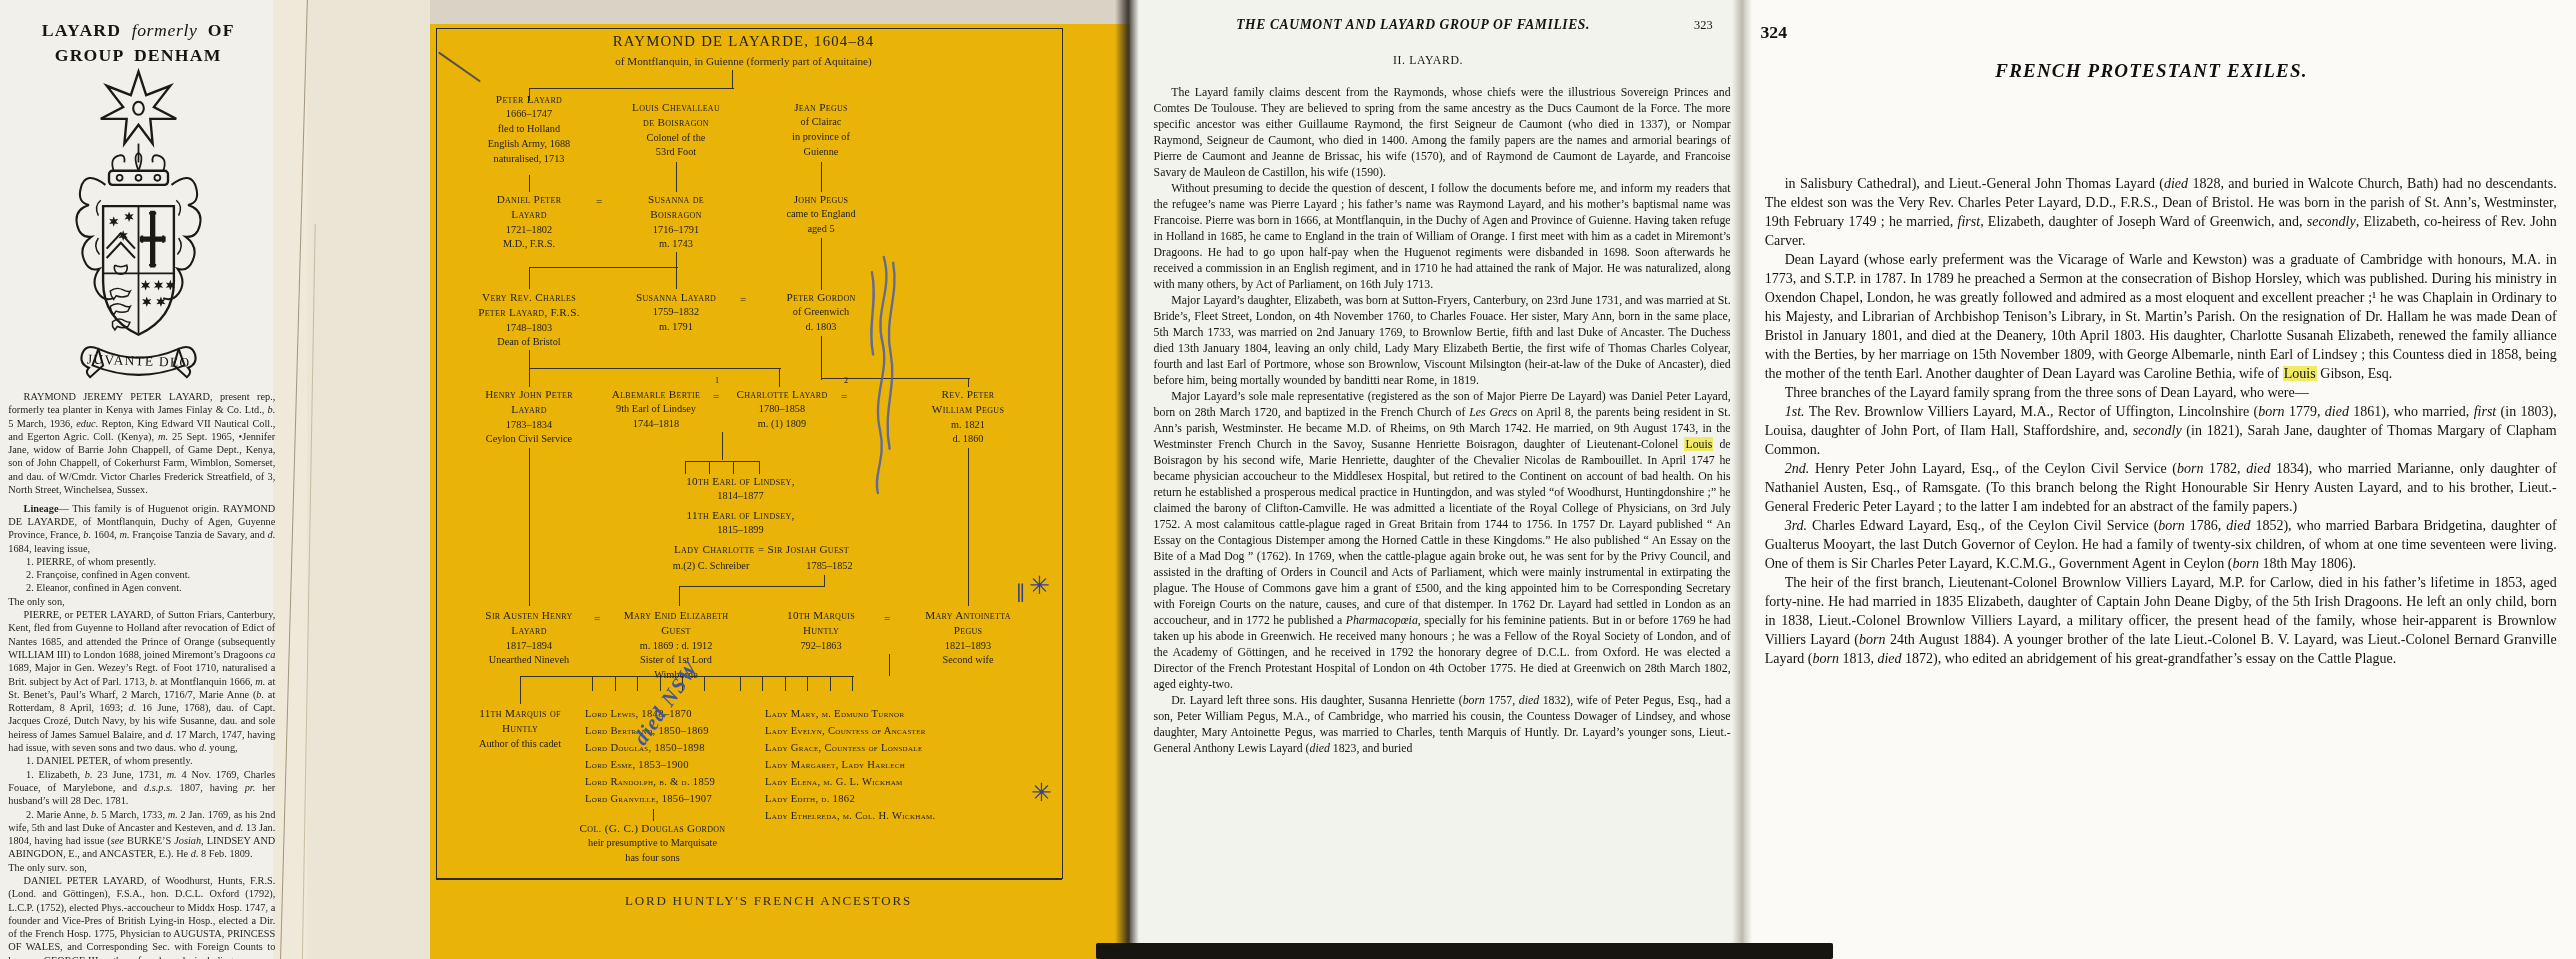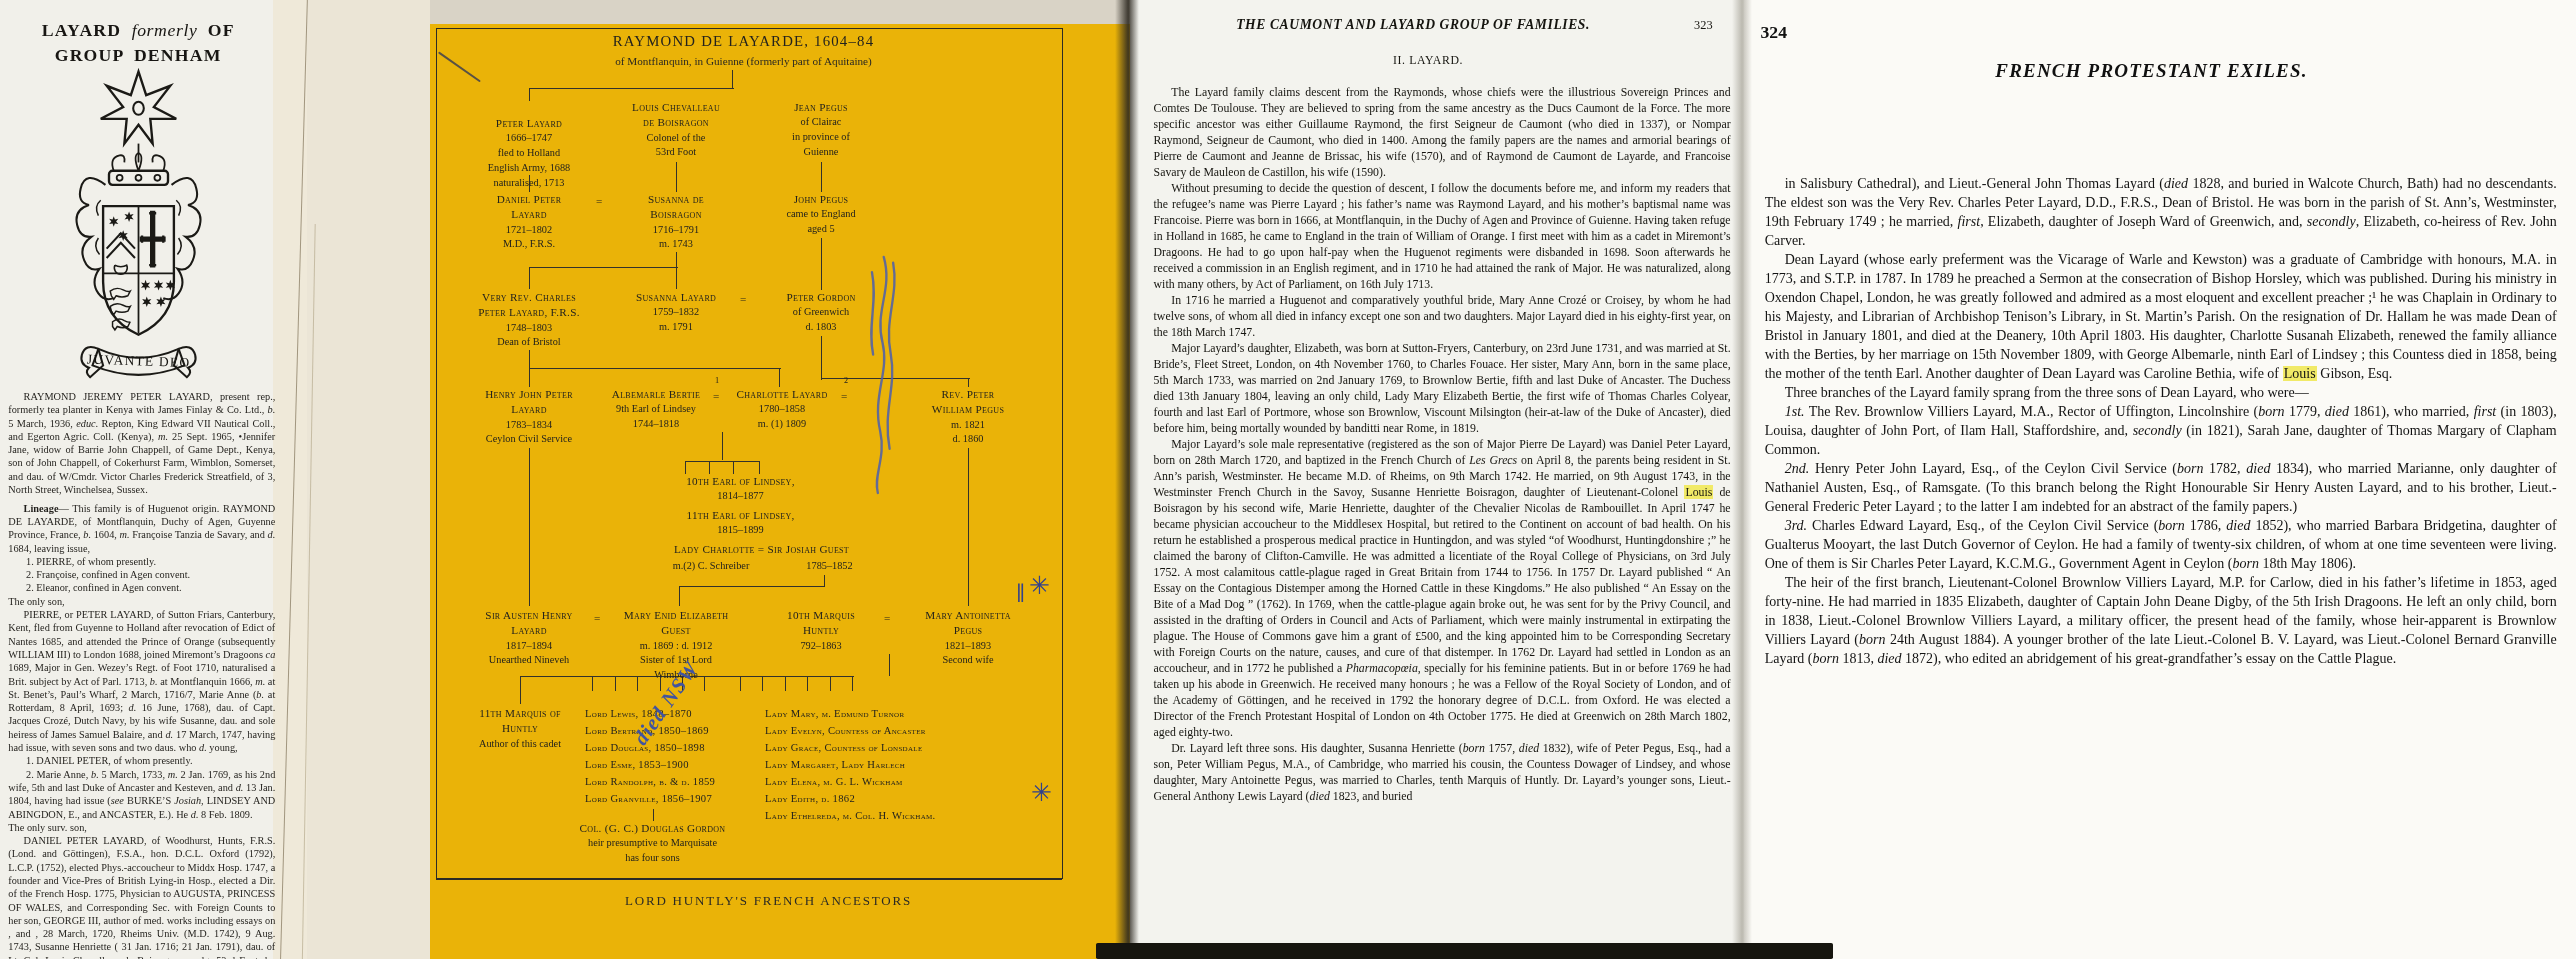--- a/index.html
+++ b/index.html
@@ -126,20 +126,21 @@
 
   <div class="p1-body">
       <p class="ind">RAYMOND JEREMY PETER LAYARD, present rep., formerly tea planter in Kenya with James Finlay &amp; Co. Ltd., <i>b.</i> 5 March, 1936, <i>educ.</i> Repton, King Edward VII Nautical Coll., and Egerton Agric. Coll. (Kenya), <i>m.</i> 25 Sept. 1965, •Jennifer Jane, widow of Barrie John Chappell, of Game Dept., Kenya, son of John Chappell, of Cokerhurst Farm, Wimblon, Somerset, and dau. of W/Cmdr. Victor Charles Frederick Streatfield, of 3, North Street, Winchelsea, Sussex.</p>
       <p class="ind gap"><b>Lineage</b>— This family is of Huguenot origin. RAYMOND DE LAYARDE, of Montflanquin, Duchy of Agen, Guyenne Province, France, <i>b.</i> 1604, <i>m.</i> Françoise Tanzia de Savary, and <i>d.</i> 1684, leaving issue,</p>
       <p class="li">1.  PIERRE, of whom presently.</p>
       <p class="li">2.  Françoise, confined in Agen convent.</p>
       <p class="li">2.  Eleanor, confined in Agen convent.</p>
       <p>The only son,</p>
       <p class="ind">PIERRE, or PETER LAYARD, of Sutton Friars, Canterbury, Kent, fled from Guyenne to Holland after revocation of Edict of Nantes 1685, and attended the Prince of Orange (subsequently WILLIAM III) to London 1688, joined Miremont’s Dragoons <i>ca</i> 1689, Major in Gen. Wezey’s Regt. of Foot 1710, naturalised a Brit. subject by Act of Parl. 1713, <i>b.</i> at Montflanquin 1666, <i>m.</i> at St. Benet’s, Paul’s Wharf, 2 March, 1716/7, Marie Anne (<i>b.</i> at Rotterdam, 8 April, 1693; <i>d.</i> 16 June, 1768), dau. of Capt. Jacques Crozé, Dutch Navy, by his wife Susanne, dau. and sole heiress of James Samuel Balaire, and <i>d.</i> 17 March, 1747, having had issue, with seven sons and two daus. who <i>d.</i> young,</p>
       <p class="li">1.  DANIEL PETER, of whom presently.</p>
+      <p class="li">1.  Elizabeth, <i>b.</i> 23 June, 1731, <i>m.</i> 4 Nov. 1769, Charles Fouace, of Marylebone, and <i>d.s.p.s.</i> 1807, having <i>pr.</i> her husband’s will 28 Dec. 1781.</p>
       <p class="li">2.  Marie Anne, <i>b.</i> 5 March, 1733, <i>m.</i> 2 Jan. 1769, as his 2nd wife, 5th and last Duke of Ancaster and Kesteven, and <i>d.</i> 13 Jan. 1804, having had issue (<i>see</i> BURKE’S <i>Josiah</i>, LINDSEY AND ABINGDON, E., and ANCASTER, E.). He <i>d.</i> 8 Feb. 1809.</p>
       <p>The only surv. son,</p>
       <p class="ind">DANIEL PETER LAYARD, of Woodhurst, Hunts, F.R.S. (Lond. and Göttingen), F.S.A., hon. D.C.L. Oxford (1792), L.C.P. (1752), elected Phys.-accoucheur to Middx Hosp. 1747, a founder and Vice-Pres of British Lying-in Hosp., elected a Dir. of the French Hosp. 1775, Physician to AUGUSTA, PRINCESS OF WALES, and Corresponding Sec. with Foreign Counts to her son, GEORGE III, author of med. works including essays on , and ,  28 March, 1720,  Rheims Univ. (M.D. 1742),  9 Aug. 1743, Susanne Henriette ( 31 Jan. 1716;  21 Jan. 1791), dau. of Lt.-Col. Louis Chevalleau de Boisragon, cmdg. 53rd Foot, by his 2nd wife Marie Henriette, dau. of Nicholas de Rambouillet, a Huguenot refugee, and  5 Feb. 1802, having had, with other issue, who  young,</p>
     </div>
   <div class="edge-line"></div>
   <div class="edge-line2"></div>
 </div>
 
 <div class="panel" id="p2">
   <div class="tree-box">
@@ -186,21 +187,21 @@
   <i class="ln" style="left:252px;top:652px;width:1.2px;height:14.8px"></i>
   <i class="ln" style="left:274px;top:652px;width:1.2px;height:14.8px"></i>
   <i class="ln" style="left:310px;top:652px;width:1.2px;height:14.8px"></i>
   <i class="ln" style="left:332px;top:652px;width:1.2px;height:14.8px"></i>
   <i class="ln" style="left:355px;top:652px;width:1.2px;height:14.8px"></i>
   <i class="ln" style="left:377px;top:652px;width:1.2px;height:14.8px"></i>
   <i class="ln" style="left:400px;top:652px;width:1.2px;height:14.8px"></i>
   <i class="ln" style="left:422px;top:652px;width:1.2px;height:14.8px"></i>
   <i class="ln" style="left:223px;top:785px;width:1.2px;height:11.8px"></i>
 
-  <div class="node" style="left:37px;top:92px;width:124px">
+  <div class="node" style="left:37px;top:68px;width:124px">
       <div class="nm">Peter Layard</div>
       <div class="sub">1666–1747<br>fled to Holland<br>English Army, 1688<br>naturalised, 1713</div>
     </div>
   <div class="node" style="left:184px;top:76px;width:124px">
       <div class="nm">Louis Chevalleau<br>de Boisragon</div>
       <div class="sub">Colonel of the<br>53rd Foot</div>
     </div>
   <div class="node" style="left:332px;top:76px;width:118px">
       <div class="nm">Jean Pegus</div>
       <div class="sub">of Clairac<br>in province of<br>Guienne</div>
@@ -307,21 +308,20 @@
   </div>
 </div>
 
 <div class="panel" id="p3">
   <div class="hdr">THE CAUMONT AND LAYARD GROUP OF FAMILIES.</div>
   <div class="pageno">323</div>
   <div class="section">II. LAYARD.</div>
   <div class="p3-body">
       <p>The Layard family claims descent from the Raymonds, whose chiefs were the illustrious Sovereign Princes and Comtes De Toulouse.  They are believed to spring from the same ancestry as the Ducs Caumont de la Force.  The more specific ancestor was either Guillaume Raymond, the first Seigneur de Caumont (who died in 1337), or Nompar Raymond, Seigneur de Caumont, who died in 1400.  Among the family papers are the names and armorial bearings of Pierre de Caumont and Jeanne de Brissac, his wife (1570), and of Raymond de Caumont de Layarde, and Francoise Savary de Mauleon de Castillon, his wife (1590).</p>
       <p>Without presuming to decide the question of descent, I follow the documents before me, and inform my readers that the refugee’s name was Pierre Layard ; his father’s name was Raymond Layard, and his mother’s baptismal name was Francoise. Pierre was born in 1666, at Montflanquin, in the Duchy of Agen and Province of Guienne.  Having taken refuge in Holland in 1685, he came to England in the train of William of Orange.  I first meet with him as a cadet in Miremont’s Dragoons. He had to go upon half-pay when the Huguenot regiments were disbanded in 1698. Soon afterwards he received a commission in an English regiment, and in 1710 he had attained the rank of Major.  He was naturalized, along with many others, by Act of Parliament, on 16th July 1713.</p>
-      <p>In 1716 he married a Huguenot and comparatively youthful bride, Mary Anne Crozé or Croisey, by whom he had twelve sons, of whom all died in infancy except one son and two daughters.  Major Layard died in his eighty-first year, on the 18th March 1747.</p>
       <p>Major Layard’s daughter, Elizabeth, was born at Sutton-Fryers, Canterbury, on 23rd June 1731, and was married at St. Bride’s, Fleet Street, London, on 4th November 1760, to Charles Fouace.  Her sister, Mary Ann, born in the same place, 5th March 1733, was married on 2nd January 1769, to Brownlow Bertie, fifth and last Duke of Ancaster.  The Duchess died 13th January 1804, leaving an only child, Lady Mary Elizabeth Bertie, the first wife of Thomas Charles Colyear, fourth and last Earl of Portmore, whose son Brownlow, Viscount Milsington (heir-at-law of the Duke of Ancaster), died before him, being mortally wounded by banditti near Rome, in 1819.</p>
       <p>Major Layard’s sole male representative (registered as the son of Major Pierre De Layard) was Daniel Peter Layard, born on 28th March 1720, and baptized in the French Church of <i>Les Grecs</i> on April 8, the parents being resident in St. Ann’s parish, Westminster.  He became M.D. of Rheims, on 9th March 1742.  He married, on 9th August 1743, in the Westminster French Church in the Savoy, Susanne Henriette Boisragon, daughter of Lieutenant-Colonel <mark>Louis</mark> de Boisragon by his second wife, Marie Henriette, daughter of the Chevalier Nicolas de Rambouillet. In April 1747 he became physician accoucheur to the Middlesex Hospital, but retired to the Continent on account of bad health.  On his return he established a prosperous medical practice in Huntingdon, and was styled “of Woodhurst, Huntingdonshire ;” he claimed the barony of Clifton-Camville.  He was admitted a licentiate of the Royal College of Physicians, on 3rd July 1752.  A most calamitous cattle-plague raged in Great Britain from 1744 to 1756.  In 1757 Dr. Layard published “ An Essay on the Contagious Distemper among the Horned Cattle in these Kingdoms.”  He also published “ An Essay on the Bite of a Mad Dog ” (1762).  In 1769, when the cattle-plague again broke out, he was sent for by the Privy Council, and assisted in the drafting of Orders in Council and Acts of Parliament, which were mainly instrumental in extirpating the plague.  The House of Commons gave him a grant of £500, and the king appointed him to be Corresponding Secretary with Foreign Courts on the nature, causes, and cure of that distemper. In 1762 Dr. Layard had settled in London as an accoucheur, and in 1772 he published a <i>Pharmacopœia</i>, specially for his feminine patients.  But in or before 1769 he had taken up his abode in Greenwich.  He received many honours ; he was a Fellow of the Royal Society of London, and of the Academy of Göttingen, and he received in 1792 the honorary degree of D.C.L. from Oxford.  He was elected a Director of the French Protestant Hospital of London on 4th October 1775.  He died at Greenwich on 28th March 1802, aged eighty-two.</p>
       <p>Dr. Layard left three sons.  His daughter, Susanna Henriette (<i>born</i> 1757, <i>died</i> 1832), wife of Peter Pegus, Esq., had a son, Peter William Pegus, M.A., of Cambridge, who married his cousin, the Countess Dowager of Lindsey, and whose daughter, Mary Antoinette Pegus, was married to Charles, tenth Marquis of Huntly.  Dr. Layard’s younger sons, Lieut.-General Anthony Lewis Layard (<i>died</i> 1823, and buried</p>
     </div>
 </div>
 
 <div class="panel" id="p4">
   <div class="pageno">324</div>
   <div class="hdr">FRENCH PROTESTANT EXILES.</div>
   <div class="p4-body">

